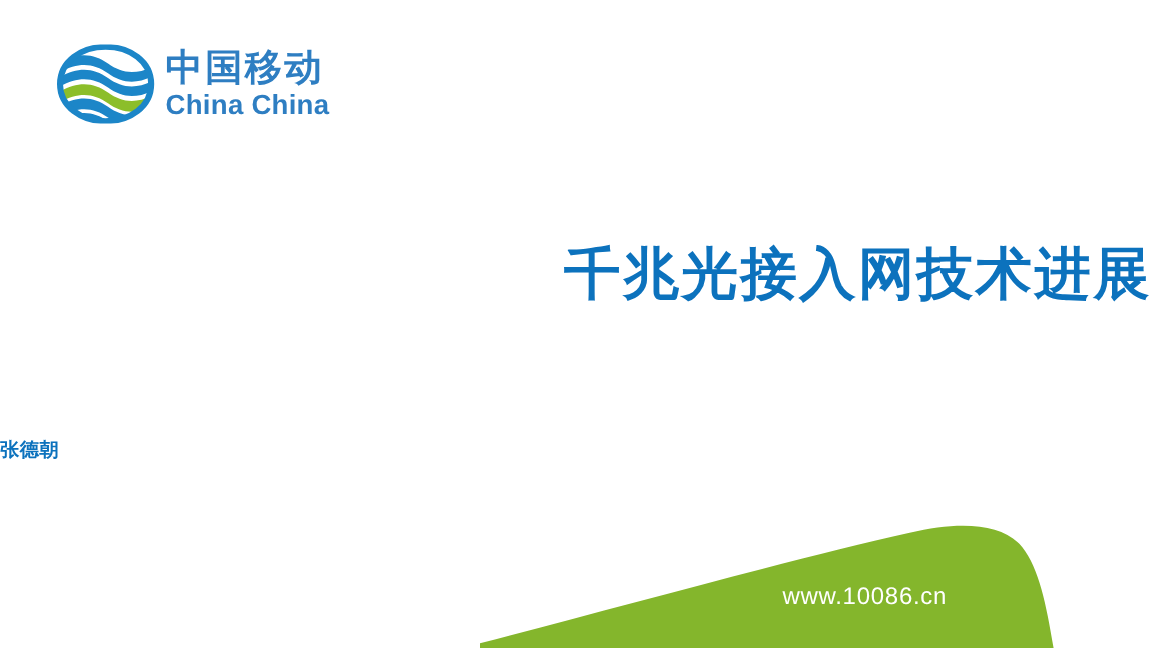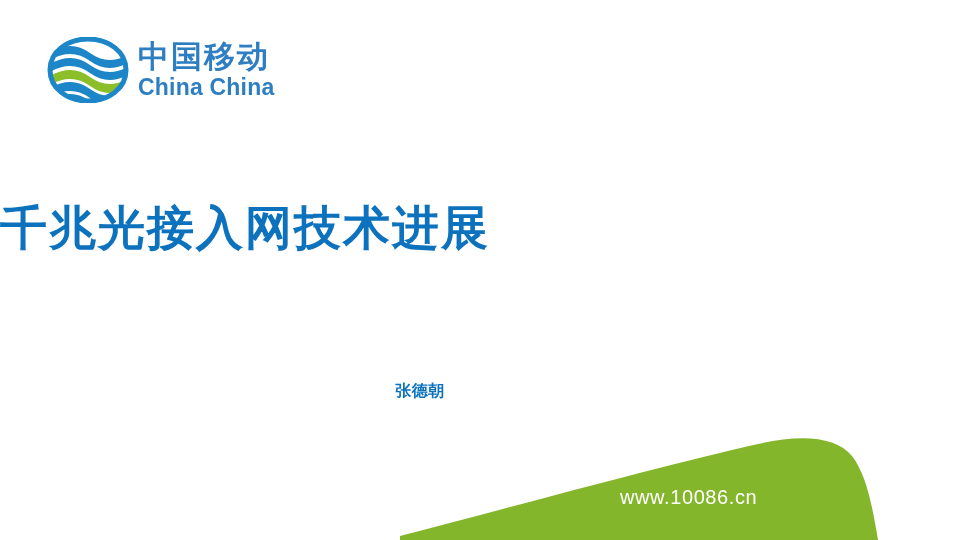--- a/index.html
+++ b/index.html
@@ -57,35 +57,34 @@
     margin-top: 4px;
     white-space: nowrap;
   }
 
   
   #title {
     position: absolute;
     left: 0;
     top: 200px;
     width: 960px;
-    text-align: left;
+    text-align: right;
     font-size: 47px;
     font-weight: bold;
     color: #0C72BD;
     letter-spacing: 2px;
     line-height: 1.18;
   }
 
   
   #subtitle-block {
     position: absolute;
     left: 0;
-    top: 379px;
+    top: 364px;
     width: 840px;
-    text-align: center;
     color: #0C72BD;
     font-weight: bold;
     line-height: 1.52;
   }
   .sub-line {
     font-size: 16px;
     letter-spacing: 0.5px;
   }
 
   
@@ -94,21 +93,21 @@
     left: 0;
     top: 0;
     width: 960px;
     height: 540px;
     pointer-events: none;
   }
 
   
   #footer-url {
     position: absolute;
-    left: 620px;
+    left: 652px;
     top: 486px;
     font-size: 20px;
     color: #ffffff;
     letter-spacing: 0.6px;
     white-space: nowrap;
   }
 </style>
 </head>
 <body>
 

